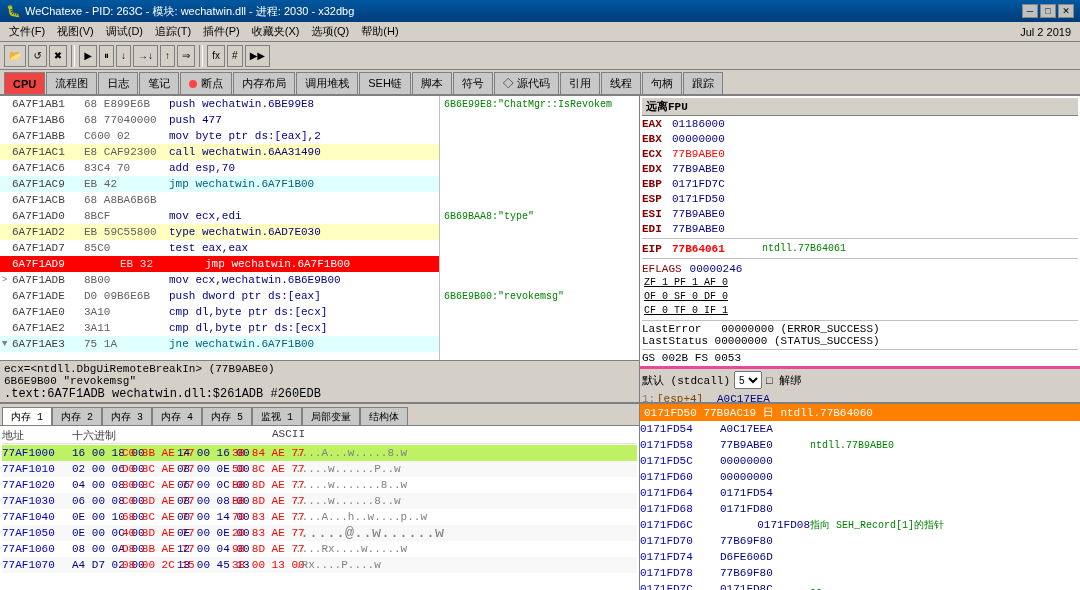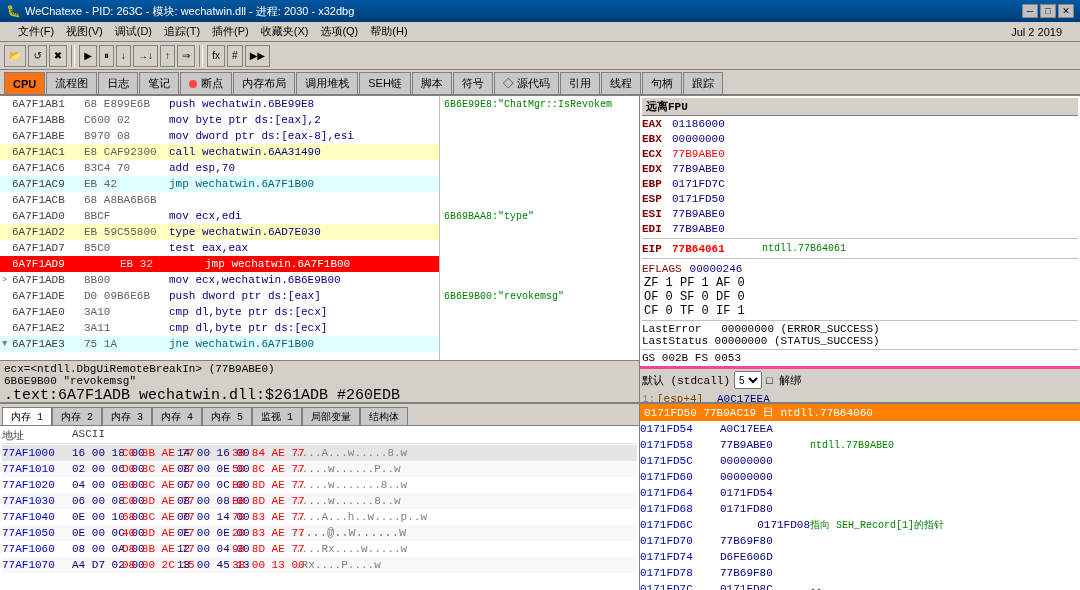--- a/index.html
+++ b/index.html
@@ -34,21 +34,21 @@
       display: flex; align-items: center; justify-content: center;
       font-size: 9px; cursor: pointer; color: #000;
     }
 
     
     #menu-bar {
       background: #d4d0c8;
       height: 20px;
       display: flex;
       align-items: center;
-      padding: 0 12px;
+      padding: 0 3px;
       border-bottom: 1px solid #808080;
       font-family: 'MS Sans Serif', sans-serif;
       font-size: 11px;
     }
     #menu-bar span {
       padding: 2px 6px;
       cursor: pointer;
     }
     #menu-bar .date-label { margin-left: auto; font-size: 11px; }
 
@@ -91,21 +91,21 @@
       padding: 2px 8px;
       background: #c8c8c8;
       border: 1px solid #808080;
       border-bottom: none;
       cursor: pointer;
       display: flex; align-items: center; gap: 4px;
       font-size: 11px;
       font-family: 'MS Sans Serif', sans-serif;
       white-space: nowrap;
     }
-    .tab.active { background: #f97316; font-weight: bold; }
+    .tab.active { background: #ef4444; font-weight: bold; }
     .tab-dot { width: 8px; height: 8px; border-radius: 50%; display: inline-block; }
 
     
     #main {
       display: flex;
       height: calc(590px - 22px - 20px - 28px - 26px - 22px - 22px);
       
     }
 
     
@@ -359,29 +359,29 @@
 
         <div id="disasm-rows">
             <div class="disasm-row">
     <span class="arrow" style="">  </span>
     <span class="addr" style="">6A7F1AB1</span>
     <span class="bytes" style="">68 E899E6B</span>
     <span class="mnem" style="">push wechatwin.6BE99E8</span>
   </div>
             <div class="disasm-row">
     <span class="arrow" style="">  </span>
+    <span class="addr" style="">6A7F1AB6</span>
+    <span class="bytes" style="">68 77040000</span>
+    <span class="mnem" style="">push 477</span>
+  </div>
+            <div class="disasm-row">
+    <span class="arrow" style="">  </span>
     <span class="addr" style="">6A7F1ABB</span>
     <span class="bytes" style="">C600 02</span>
     <span class="mnem" style="">mov byte ptr ds:[eax],2</span>
-  </div>
-            <div class="disasm-row">
-    <span class="arrow" style="">  </span>
-    <span class="addr" style="">6A7F1ABE</span>
-    <span class="bytes" style="">8970 08</span>
-    <span class="mnem" style="">mov dword ptr ds:[eax-8],esi</span>
   </div>
             <div class="disasm-row" style="background: rgb(255, 255, 192);">
     <span class="arrow" style="">  </span>
     <span class="addr" style="">6A7F1AC1</span>
     <span class="bytes" style="">E8 CAF92300</span>
     <span class="mnem" style="">call wechatwin.6AA31490</span>
   </div>
             <div class="disasm-row">
     <span class="arrow" style="">  </span>
     <span class="addr" style="">6A7F1AC6</span>
@@ -471,21 +471,21 @@
         <div class="comment-cell" style="color:#008000;">6B6E9B00:"revokemsg"</div>
         <div class="comment-cell"></div>
         <div class="comment-cell"></div>
         <div class="comment-cell"></div>
         <div class="comment-cell"></div>
       </div>
     </div>
     <div id="info-bar">
       <div style="font-size:11px;">ecx=&lt;ntdll.DbgUiRemoteBreakIn&gt; (77B9ABE0)</div>
       <div style="font-size:11px;">6B6E9B00 "revokemsg"</div>
-      <div style="font-size:15px;">.text:6A7F1ADB  wechatwin.dll:$261ADB  #260EDB</div>
+      <div style="font-size:12px;">.text:6A7F1ADB  wechatwin.dll:$261ADB  #260EDB</div>
     </div>
   </div>
 
   <div id="right-panel">
 
     <div style="display:flex; flex-direction:column; flex:1; background:#d4d0c8;">
       <div style="display:flex; height:100%;">
 
         <div style="flex:1; background:#ffffff; padding:2px; overflow:hidden;">
           <div style="background:#d4d0c8; padding:1px 4px; font-size:11px; border-bottom:1px solid #808080; font-weight:bold;">远离FPU</div>
@@ -535,21 +535,21 @@
           <div class="reg-row">
             <span class="reg-name">EIP</span>
             <span class="reg-val" style="color:#ff0000; font-weight:bold;">77B64061</span>
             <span class="reg-comment" style="color:#008000;">ntdll.77B64061</span>
           </div>
           <div style="height:1px; background:#c0c0c0; margin:2px 0;"></div>
           <div class="flags-row">
             <span class="flag-name">EFLAGS</span>
             <span class="flag-val" style="margin-left:4px;">00000246</span>
           </div>
-          <div style="font-size:12px; font-family:'Courier New',monospace; line-height:14px; padding-left:2px;">
+          <div style="font-size:10px; font-family:'Courier New',monospace; line-height:14px; padding-left:2px;text-decoration:underline;">
             <span>ZF 1  PF 1  AF 0</span><br>
             <span>OF 0  SF 0  DF 0</span><br>
             <span>CF 0  TF 0  IF 1</span>
           </div>
           <div style="height:1px; background:#c0c0c0; margin:2px 0;"></div>
           <div style="font-size:11px; font-family:'Courier New',monospace;">
             <div>LastError &nbsp;&nbsp;00000000 (ERROR_SUCCESS)</div>
             <div>LastStatus  00000000 (STATUS_SUCCESS)</div>
           </div>
           <div style="height:1px; background:#c0c0c0; margin:2px 0;"></div>
@@ -589,24 +589,25 @@
       <div class="mem-tab">内存 3</div>
       <div class="mem-tab">内存 4</div>
       <div class="mem-tab">内存 5</div>
       <div class="mem-tab">监视 1</div>
       <div class="mem-tab">局部变量</div>
       <div class="mem-tab">结构体</div>
     </div>
     <div id="memory-content">
       <div style="display:flex; font-size:11px; color:#404040; border-bottom:1px solid #e0e0e0; margin-bottom:1px;">
         <span style="width:70px;">地址</span>
+        <span style="width:200px;">十六进制</span>
         <span>ASCII</span>
       </div>
       <div id="mem-rows">
-          <div class="mem-row" style="background: #e5e5e5;">
+          <div class="mem-row" style="background: #bef264;">
     <span class="mem-addr">77AF1000</span>
     <span style="width:50px; font-size:11px; color:#000080;">16 00 18 00</span>
     <span style="width:55px; font-size:11px; color:#ff0000;">C0 8B AE 77</span>
     <span style="width:55px; font-size:11px; color:#000080;">14 00 16 00</span>
     <span style="width:55px; font-size:11px; color:#ff0000;">38 84 AE 77</span>
     <span style="font-size:11px; color:#808080; margin-left:8px;">....A...w.....8.w</span>
   </div>
           <div class="mem-row" style="background: rgb(248, 248, 248);">
     <span class="mem-addr">77AF1010</span>
     <span style="width:50px; font-size:11px; color:#000080;">02 00 06 00</span>
@@ -638,21 +639,21 @@
     <span style="width:55px; font-size:11px; color:#000080;">00 00 14 00</span>
     <span style="width:55px; font-size:11px; color:#ff0000;">70 83 AE 77</span>
     <span style="font-size:11px; color:#808080; margin-left:8px;">....A...h..w....p..w</span>
   </div>
           <div class="mem-row" style="background: rgb(248, 248, 248);">
     <span class="mem-addr">77AF1050</span>
     <span style="width:50px; font-size:11px; color:#000080;">0E 00 0C 00</span>
     <span style="width:55px; font-size:11px; color:#ff0000;">40 8D AE 77</span>
     <span style="width:55px; font-size:11px; color:#000080;">0E 00 0E 00</span>
     <span style="width:55px; font-size:11px; color:#ff0000;">20 83 AE 77</span>
-    <span style="font-size:12px; color:#808080; margin-left:4px;">.....@..w......w</span>
+    <span style="font-size:15px; color:#808080; margin-left:13px;">.....@..w......w</span>
   </div>
           <div class="mem-row" style="background: rgb(255, 255, 255);">
     <span class="mem-addr">77AF1060</span>
     <span style="width:50px; font-size:11px; color:#000080;">08 00 0A 00</span>
     <span style="width:55px; font-size:11px; color:#ff0000;">D8 8B AE 77</span>
     <span style="width:55px; font-size:11px; color:#000080;">12 00 04 00</span>
     <span style="width:55px; font-size:11px; color:#ff0000;">98 8D AE 77</span>
     <span style="font-size:11px; color:#808080; margin-left:8px;">....Rx....w.....w</span>
   </div>
           <div class="mem-row" style="background: rgb(248, 248, 248);">

